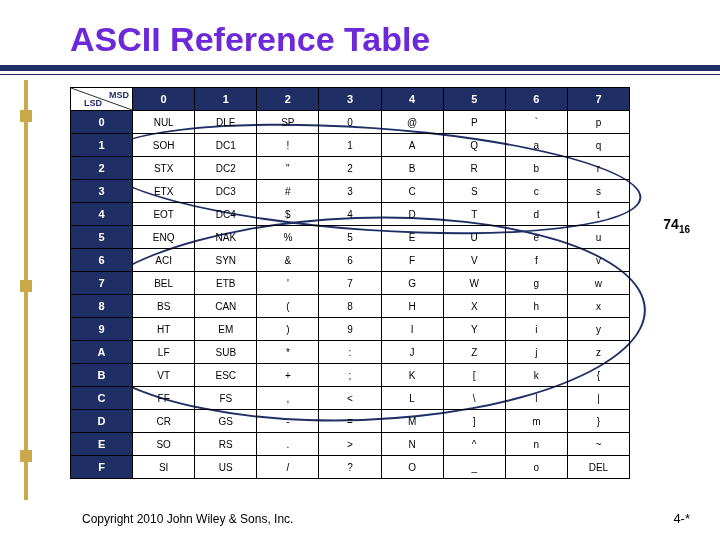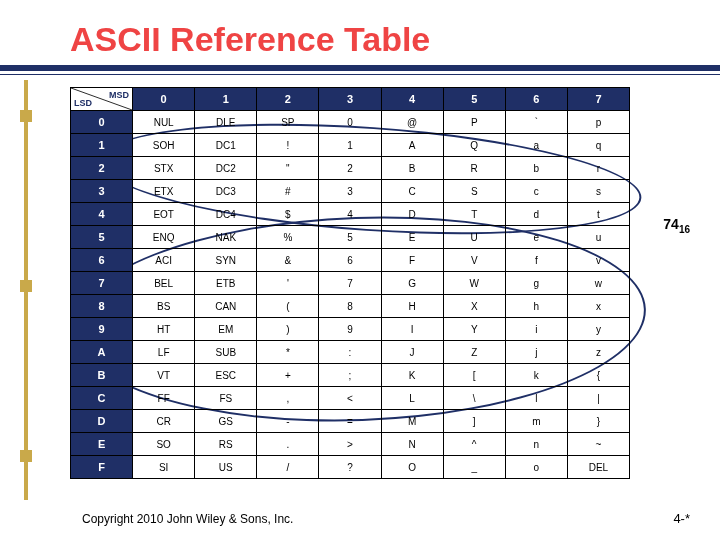--- a/index.html
+++ b/index.html
@@ -15,21 +15,21 @@
   .slide {
     width: 720px;
     height: 540px;
     position: relative;
     box-sizing: border-box;
     padding: 20px 30px 0 70px;
   }
   .title {
     font-size: 34px;
     font-weight: bold;
-    color: #ef4444;
+    color: #6d28d9;
     margin: 0 0 6px 0;
     letter-spacing: 0px;
   }
   .rule-wrap {
     position: relative;
     height: 14px;
     margin-bottom: 8px;
   }
   .rule-thick {
     position: absolute;
@@ -92,21 +92,21 @@
   }
   .corner .msd {
     position: absolute;
     top: 2px; right: 3px;
     font-size: 9px;
     font-weight: bold;
     color: #1f2f66;
   }
   .corner .lsd {
     position: absolute;
-    bottom: 2px; left: 3px;
+    bottom: 2px; left: 13px;
     font-size: 9px;
     font-weight: bold;
     color: #1f2f66;
   }
   table.ascii td.rowhdr {
     background: #1f2f66;
     color: #fff;
     font-weight: bold;
     font-size: 11px;
   }

